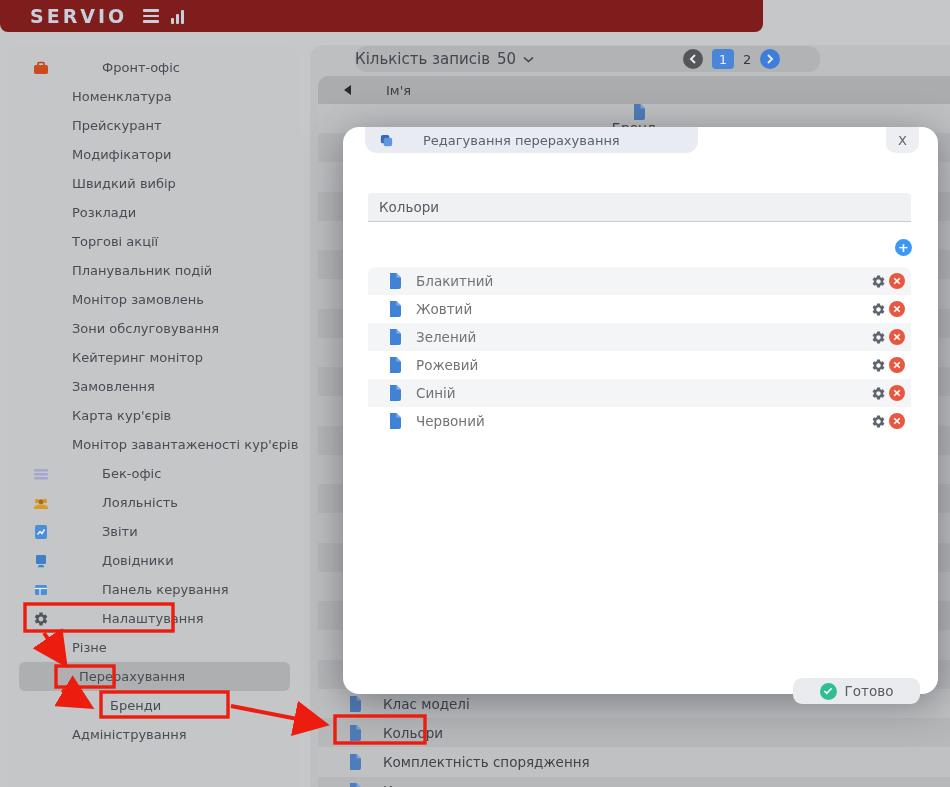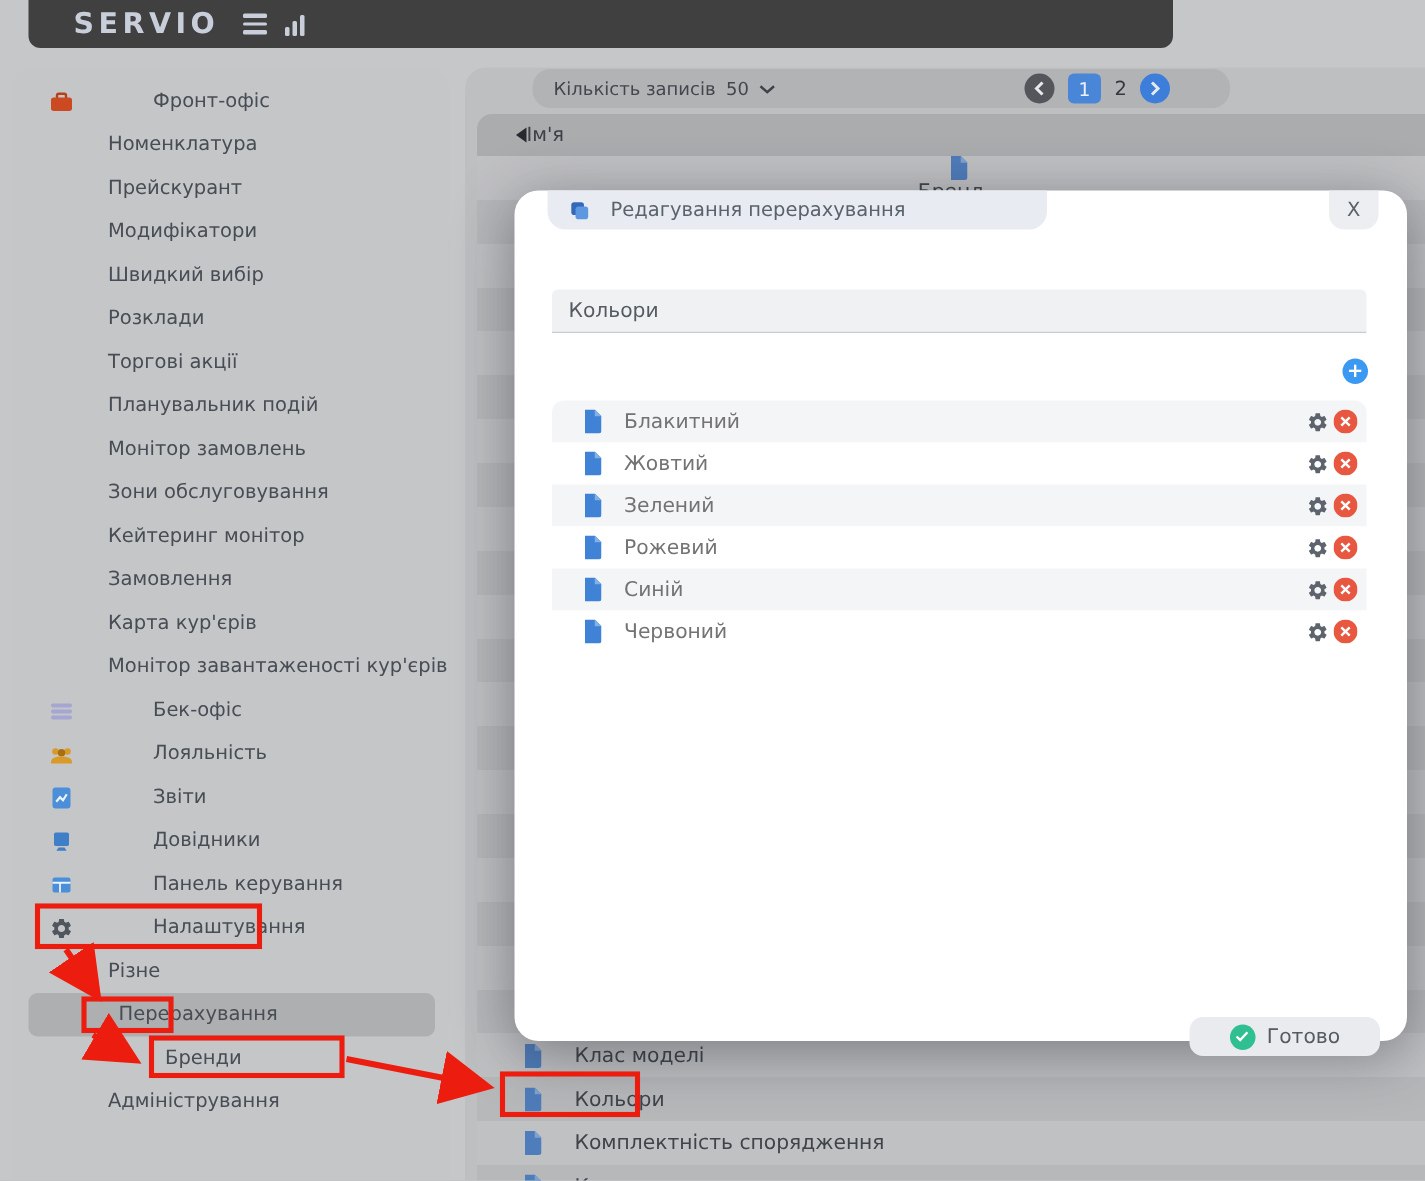--- a/index.html
+++ b/index.html
@@ -3,22 +3,22 @@
 <meta charset="utf-8">
 <style>
   * { margin:0; padding:0; box-sizing:border-box; }
   html,body { width:950px; height:787px; }
   body {
     font-family:"DejaVu Sans","Liberation Sans",sans-serif;
     background:#c6c7c9; position:relative; overflow:hidden;
     -webkit-font-smoothing:antialiased;
   }
   
-  .topbar{position:absolute;left:0;top:0;width:763px;height:32px;background:#404040;
-    border-radius:0 0 8px 8px; display:flex;align-items:center;z-index:3;margin-left:19px;}
+  .topbar{position:absolute;left:0;top:0;width:763px;height:32px;background:#7f1d1d;
+    border-radius:0 0 8px 8px; display:flex;align-items:center;z-index:3;}
   .logo{color:#c9cfda;font-weight:bold;font-size:19px;letter-spacing:3px;margin-left:30px;}
   .burger{margin-left:16px;display:flex;flex-direction:column;gap:3px;cursor:pointer;}
   .burger i{display:block;width:16px;height:2.5px;background:#c9cfda;border-radius:1px;}
   .tb-chart{margin-left:12px;display:flex;align-items:flex-end;gap:2px;height:15px;}
   .tb-chart i{display:block;width:3px;background:#c9cfda;border-radius:1px;}
   .tb-chart i:nth-child(1){height:6px;} .tb-chart i:nth-child(2){height:10px;} .tb-chart i:nth-child(3){height:14px;}
 
   
   .sidebar{position:absolute;left:8px;top:45px;width:292px;height:742px;background:#c5c6c8;
     border-radius:14px 14px 0 0;z-index:2;padding-top:8px;}
@@ -27,42 +27,42 @@
   .sb-item.lvl1{padding-left:64px;}
   .sb-item.lvl2{padding-left:102px;}
   .sb-item.hl{background:#aeafb1;border-radius:6px;margin:0 10px 0 42px;}
   .sb-item.hl{padding-left:60px;margin-left:11px;}
 
   
   .main{position:absolute;left:310px;top:45px;width:640px;height:742px;background:#bebfc1;
     border-radius:14px 0 0 0;z-index:1;}
   .ctrlbar{position:absolute;left:45px;top:1px;width:465px;height:26px;background:#b2b3b5;border-radius:12px;
     display:flex;align-items:center;}
-  .records{display:flex;align-items:center;gap:7px;margin-left:14px;font-size:12px;color:#42474e;cursor:pointer;}
+  .records{display:flex;align-items:center;gap:7px;font-size:15px;color:#42474e;cursor:pointer;}
   .pager{position:absolute;left:328px;top:3px;display:flex;align-items:center;gap:9px;}
   .pg-circle{width:20px;height:20px;border-radius:50%;display:flex;align-items:center;justify-content:center;cursor:pointer;}
   .pg-prev{background:#54565c;} .pg-next{background:#3d7edb;}
   .pg-cur{width:22px;height:20px;background:#4a86d8;border-radius:4px;color:#eef2f8;font-size:12.5px;
     display:flex;align-items:center;justify-content:center;cursor:pointer;}
   .pg-num{font-size:13px;color:#34383e;cursor:pointer;}
   .thead{position:absolute;left:8px;right:0;top:31px;height:28px;background:#abacae;border-radius:10px 0 0 0;
     display:flex;align-items:center;font-size:13px;color:#3c4147;}
   .tri-left{width:0;height:0;border-top:5px solid transparent;border-bottom:5px solid transparent;
     border-right:7px solid #26292d;margin-left:26px;cursor:pointer;}
-  .thead .th-lab{}
+  .thead .th-lab{margin-left:35px;}
   .stripes{position:absolute;left:8px;right:0;top:59px;bottom:0;
     background:repeating-linear-gradient(180deg,#c0c1c3 0px,#c0c1c3 29.25px,#b7b8ba 29.25px,#b7b8ba 58.5px);}
   .trow{position:absolute;left:8px;right:0;height:29px;display:flex;align-items:center;font-size:13.5px;color:#3f444a;cursor:pointer;}
   .trow .doc{margin-left:30px;margin-right:22px;}
 
   
   .modal{position:absolute;left:343px;top:127px;width:595px;height:567px;background:#ffffff;border-radius:16px;
     box-shadow:0 8px 40px rgba(30,35,45,.45);z-index:10;}
   .m-titletab{position:absolute;left:22px;top:0;width:333px;height:26px;background:#e8ecf2;border-radius:0 0 12px 12px;
-    display:flex;align-items:center;font-size:13px;color:#5a626c;}
+    display:flex;align-items:center;font-size:13px;color:#5a626c;gap:16px;}
   .m-titletab .cp{margin-left:14px;margin-right:13px;display:flex;}
   .m-close{position:absolute;left:543px;top:0;width:33px;height:26px;background:#eceef1;border-radius:0 0 10px 10px;
     display:flex;align-items:center;justify-content:center;font-size:13px;color:#5a626c;cursor:pointer;}
   .m-input{position:absolute;left:25px;top:66px;width:543px;height:29px;background:#f0f1f3;
     border-bottom:1.5px solid #c9cdd3;border-radius:4px 4px 0 0;display:flex;align-items:center;
     font-size:13.5px;color:#555b63;padding-left:11px;cursor:text;}
   .m-add{position:absolute;left:552px;top:112px;width:17px;height:17px;border-radius:50%;background:#3b99f2;
     color:#fff;font-size:13px;font-weight:bold;display:flex;align-items:center;justify-content:center;
     cursor:pointer;line-height:1;padding-bottom:1px;}
   .m-list{position:absolute;left:25px;top:140px;width:543px;}

